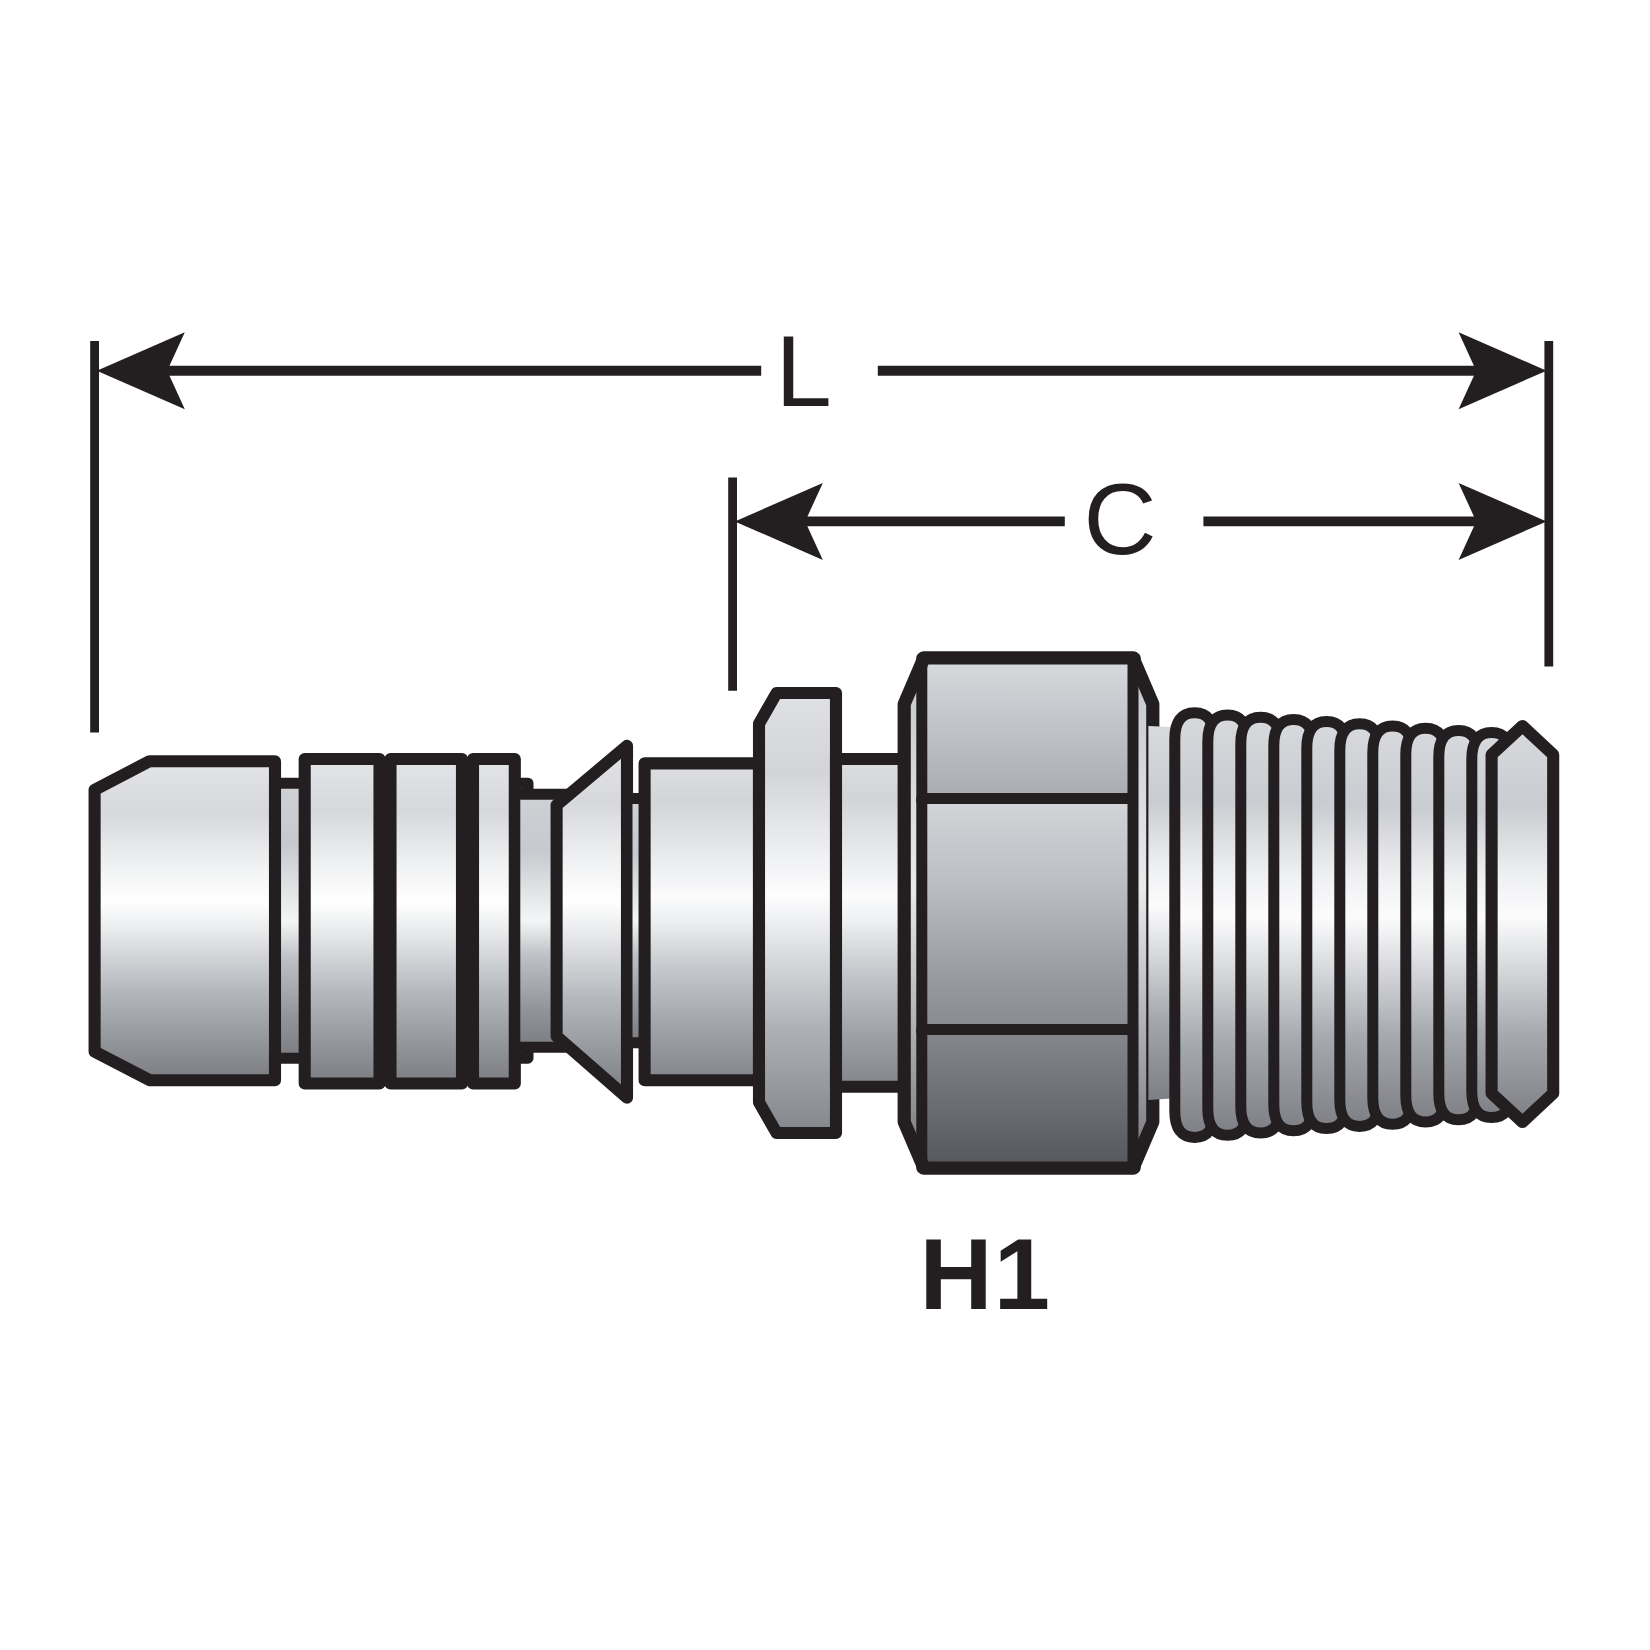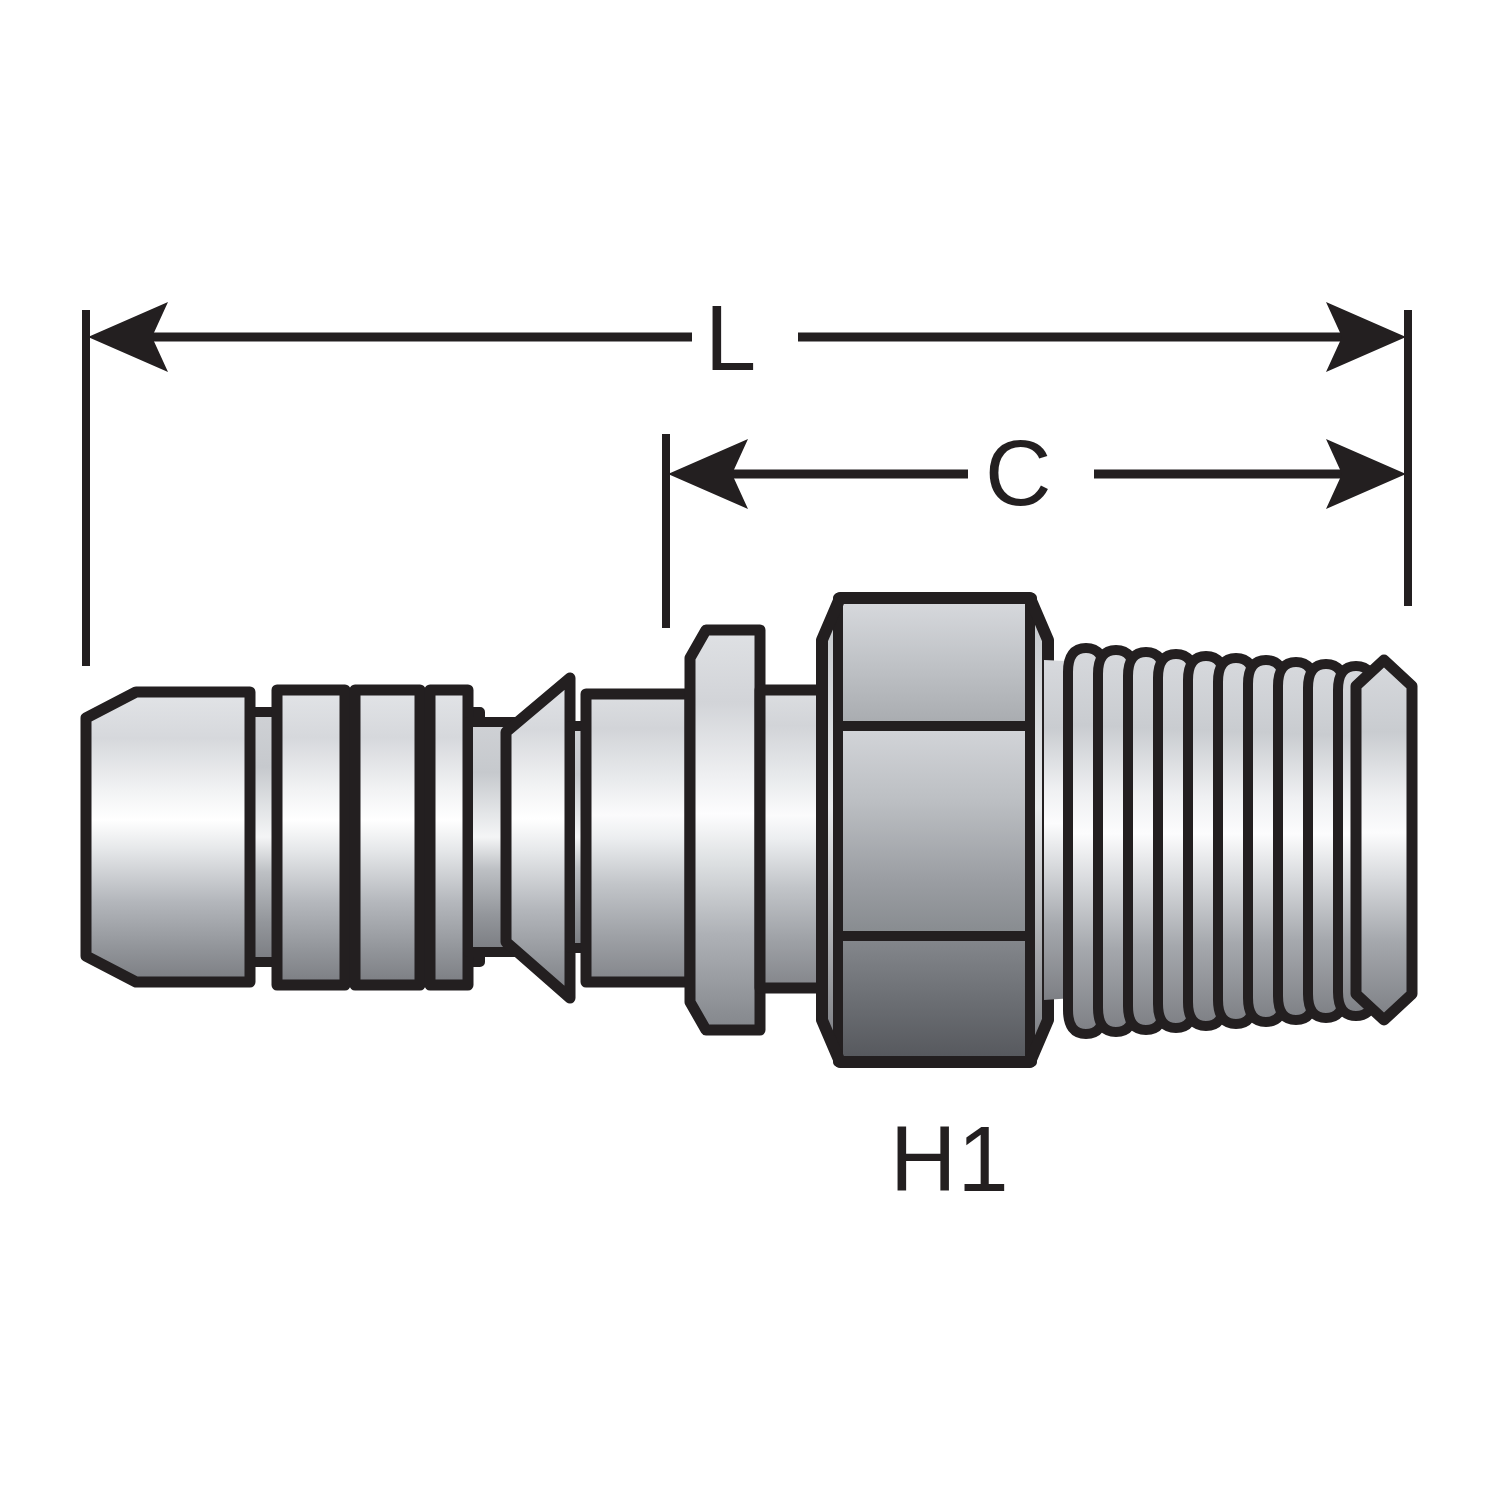--- a/index.html
+++ b/index.html
@@ -41,24 +41,25 @@
     left: 705px;
     top: 292px;
     font-size: 92px;
   }
   #label-C {
     left: 985px;
     top: 427px;
     font-size: 92px;
   }
   #label-H1 {
-    left: 890px;
+    left: 836px;
     top: 1113px;
     font-size: 92px;
     letter-spacing: 1px;
+    font-weight: bold;
   }
 </style>
 </head>
 <body>
 
 <div id="diagram-root">
 
   <svg id="fitting-svg" viewBox="0 0 1500 1500" xmlns="http://www.w3.org/2000/svg">
     <defs>
 

